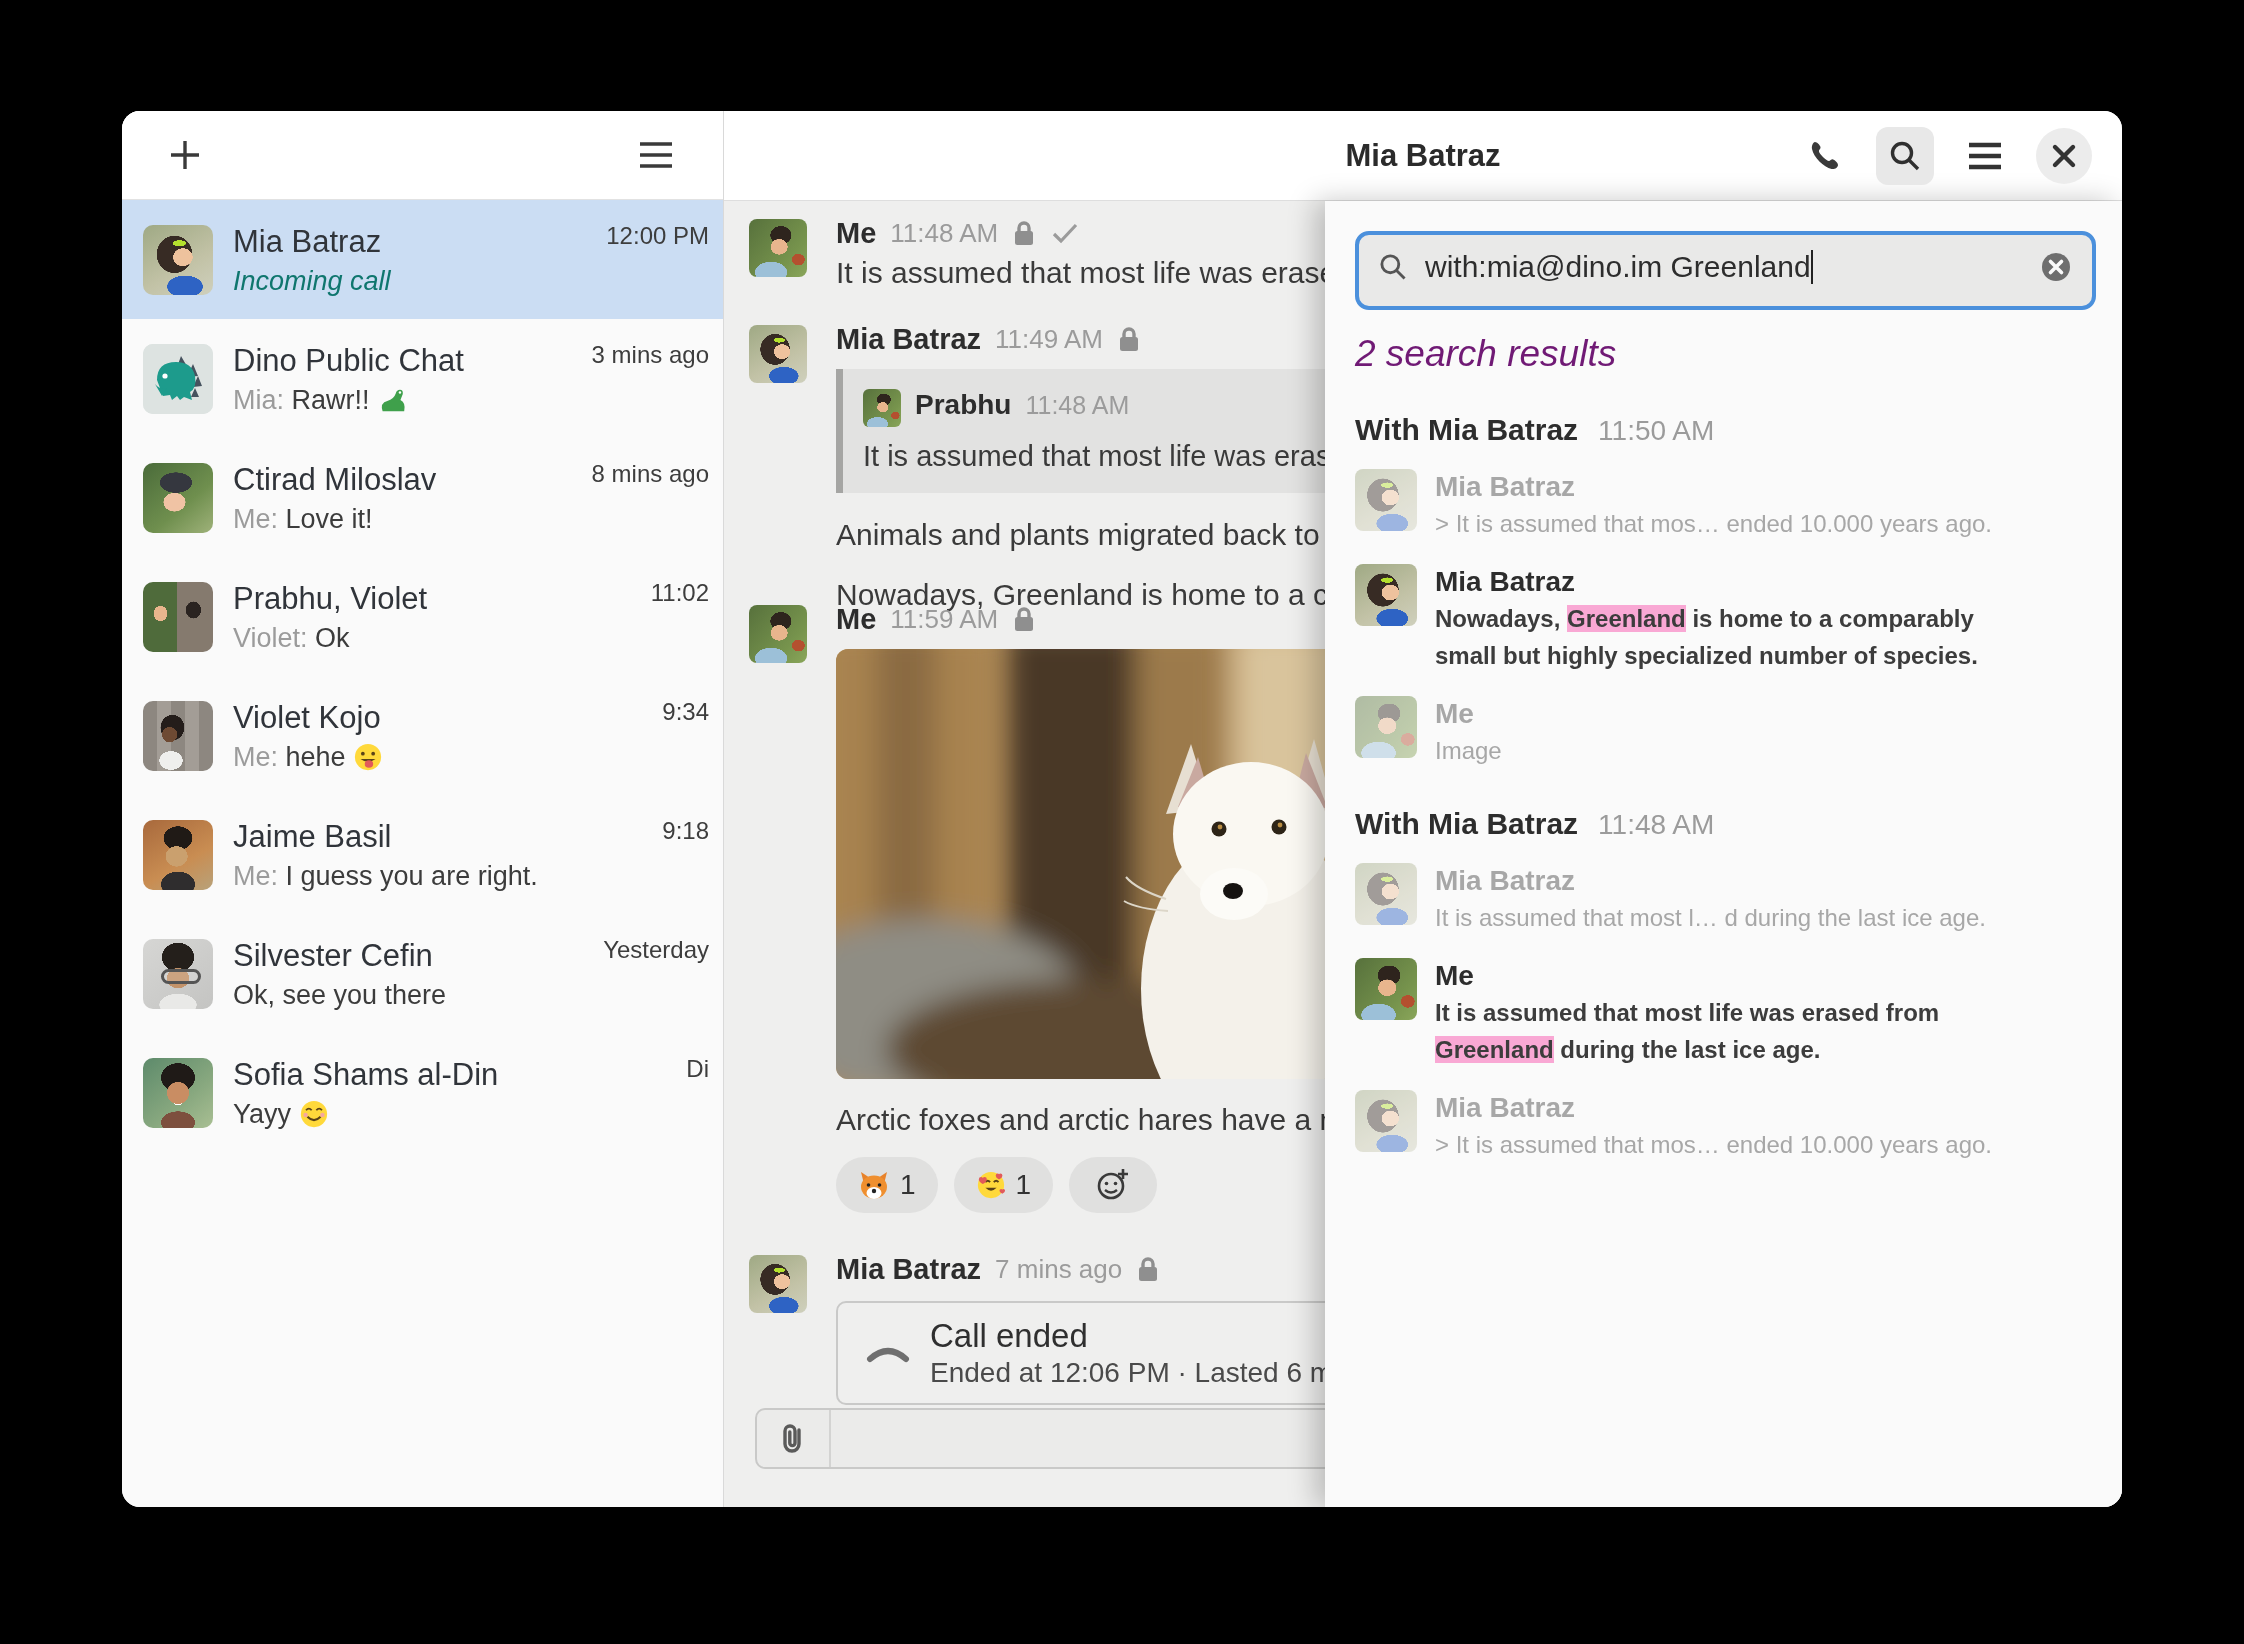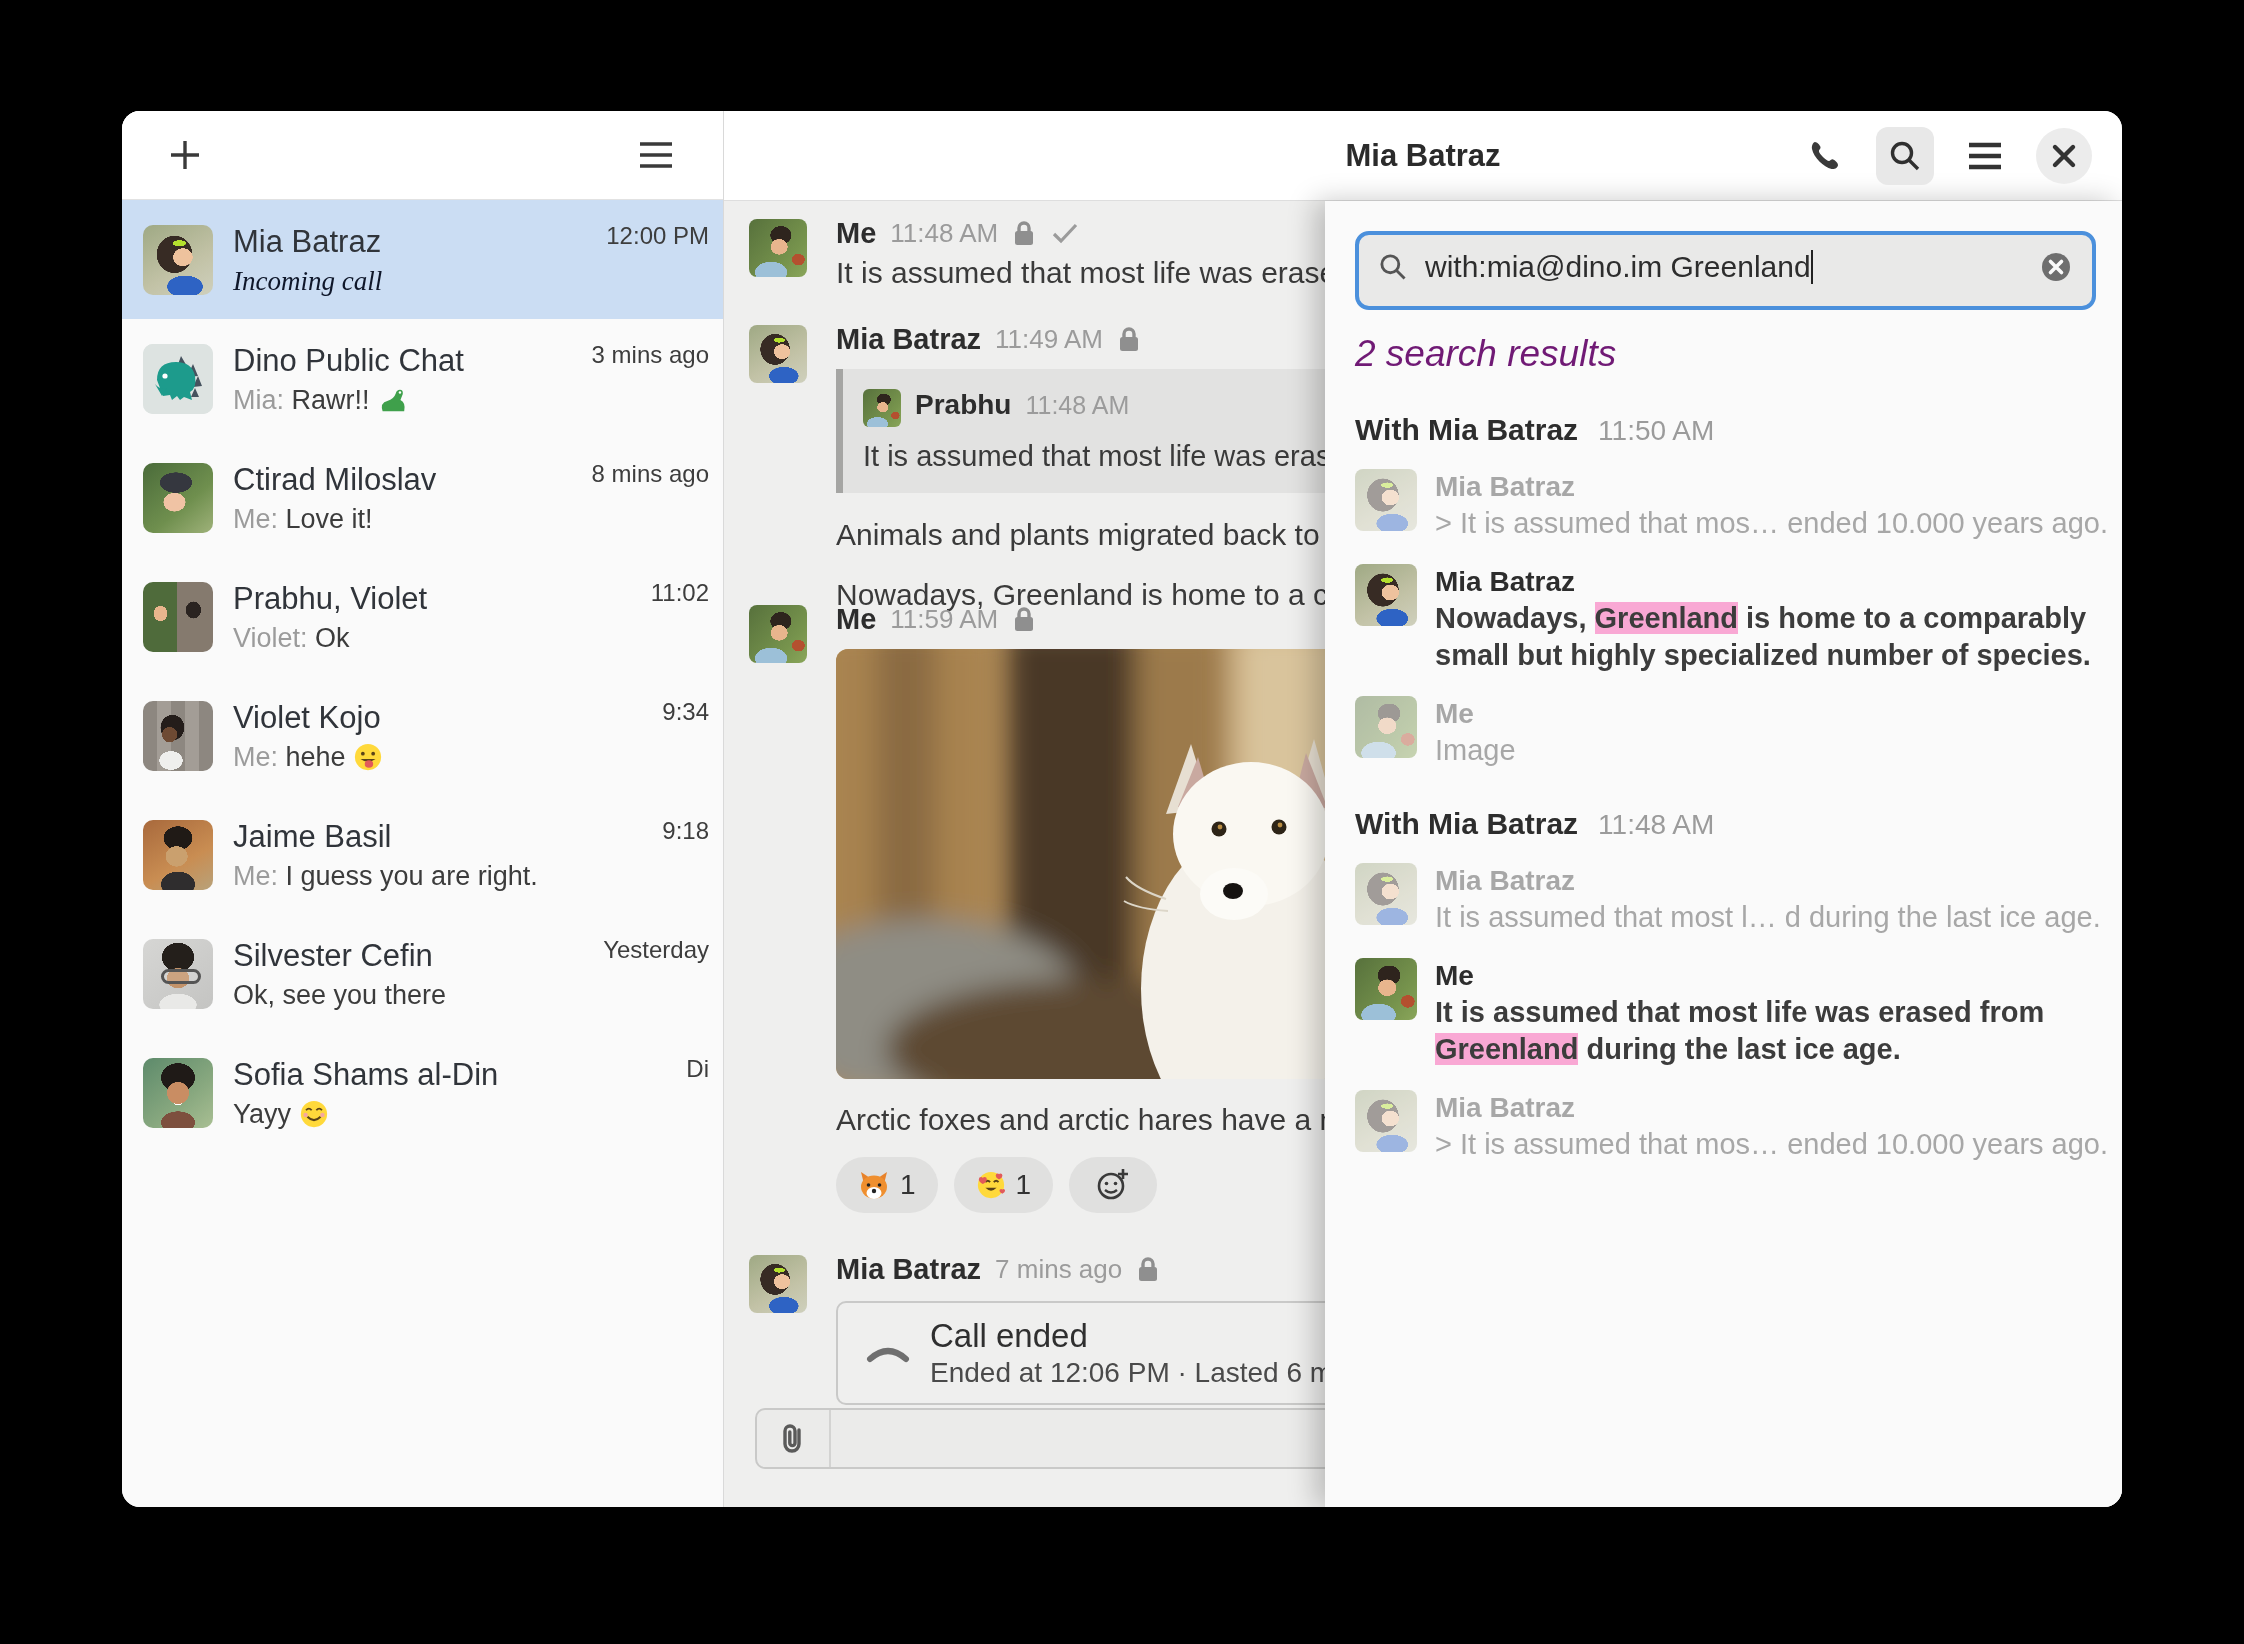--- a/index.html
+++ b/index.html
@@ -13,21 +13,21 @@
   .sb-header{height:89px;flex:0 0 89px;background:#ffffff;border-bottom:1px solid #e2e2e2;
              display:flex;align-items:center;justify-content:space-between;padding:0 40px 0 36px;box-sizing:border-box;}
   .icon-btn{width:54px;height:54px;display:flex;align-items:center;justify-content:center;border-radius:10px;cursor:pointer;}
   .conv-list{flex:1;overflow:hidden;}
   .conv{height:119px;display:flex;align-items:center;padding:0 14px 0 21px;box-sizing:border-box;cursor:pointer;}
   .conv.sel{background:#cbddf3;}
   .conv .txt{margin-left:20px;min-width:0;}
   .conv .nm{font-size:31px;color:#30343a;line-height:40px;white-space:nowrap;}
   .conv .pv{font-size:27px;line-height:34px;margin-top:2px;white-space:nowrap;color:#3c3c3c;}
   .conv .pv .pfx{color:#9b9b9b;}
-  .conv .pv.it{font-style:italic;color:#0f172a;font-family:Liberation Serif, serif;}
+  .conv .pv.it{font-style:italic;color:#0f766e;}
   .conv .tm{margin-left:auto;align-self:flex-start;padding-top:22px;font-size:24px;color:#3d3d3d;white-space:nowrap;}
 
   
   .av{width:70px;height:70px;border-radius:10px;flex:0 0 70px;background-color:#cfcfcf;overflow:hidden;position:relative;}
   .av.small{width:58px;height:58px;flex:0 0 58px;border-radius:8px;}
   .av.tiny{width:38px;height:38px;flex:0 0 38px;border-radius:6px;}
   .av.res{width:62px;height:62px;flex:0 0 62px;border-radius:8px;}
   .av-mia{background:
     radial-gradient(42% 26% at 60% 88%, #2e63c4 0 60%, rgba(46,99,196,0) 61%),
     radial-gradient(16% 7% at 52% 26%, #b4e02e 0 60%, rgba(0,0,0,0) 61%),
@@ -125,21 +125,21 @@
   .sq{font-size:30px;color:#2d2d2d;white-space:nowrap;overflow:hidden;}
   .caret{display:inline-block;width:2px;height:34px;background:#222;vertical-align:-7px;}
   .clearbtn{margin-left:auto;cursor:pointer;display:flex;}
   .rescount{font-style:italic;font-size:37px;color:#701a75;margin-top:23px;}
   .group-h{display:flex;align-items:baseline;gap:20px;margin-top:38px;}
   .group-h .gw{font-size:30px;font-weight:bold;color:#2d2d2d;}
   .group-h .gt{font-size:28px;color:#9b9b9b;}
   .rrow{display:flex;margin-top:22px;cursor:pointer;}
   .rtxt{margin-left:18px;min-width:0;}
   .rname{font-size:28px;font-weight:bold;line-height:36px;color:#2d2d2d;}
-  .rbody{font-size:29px;line-height:37px;color:#3c3c3c;white-space:nowrap;}
+  .rbody{font-size:24px;line-height:37px;color:#3c3c3c;white-space:nowrap;}
   .rrow.ctx .rname,.rrow.ctx .rbody{color:#a7a7a7;}
   .rrow.match .rbody{font-weight:bold;}
   .hl{background:#f9a8d4;}
 
   .emj{display:inline-block;vertical-align:-6px;}
   svg{display:block;}
 </style>
 </head>
 <body>
 

